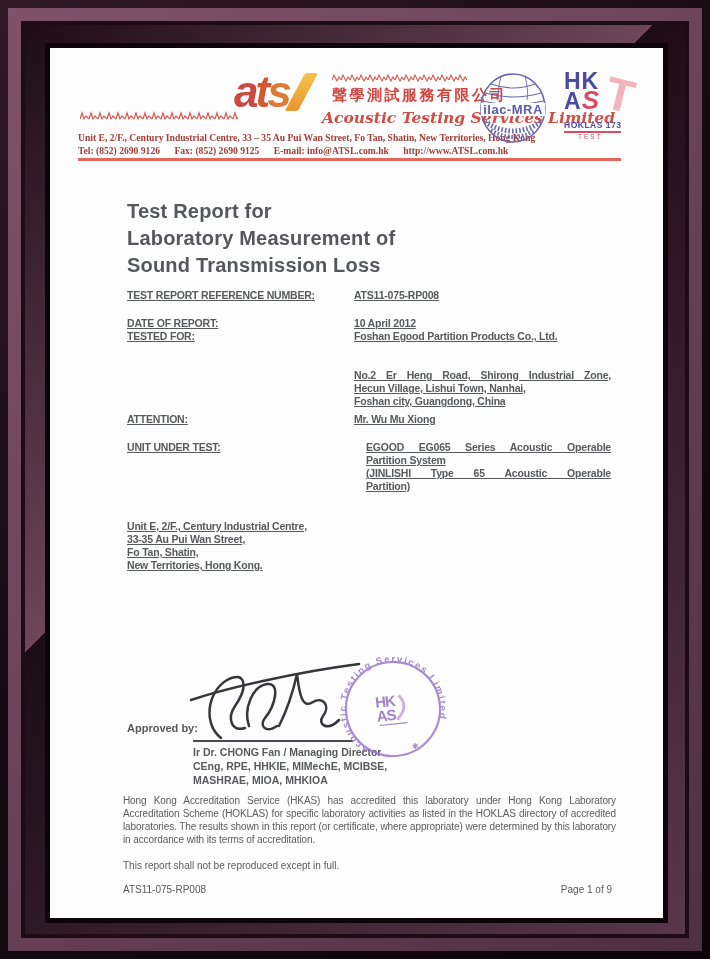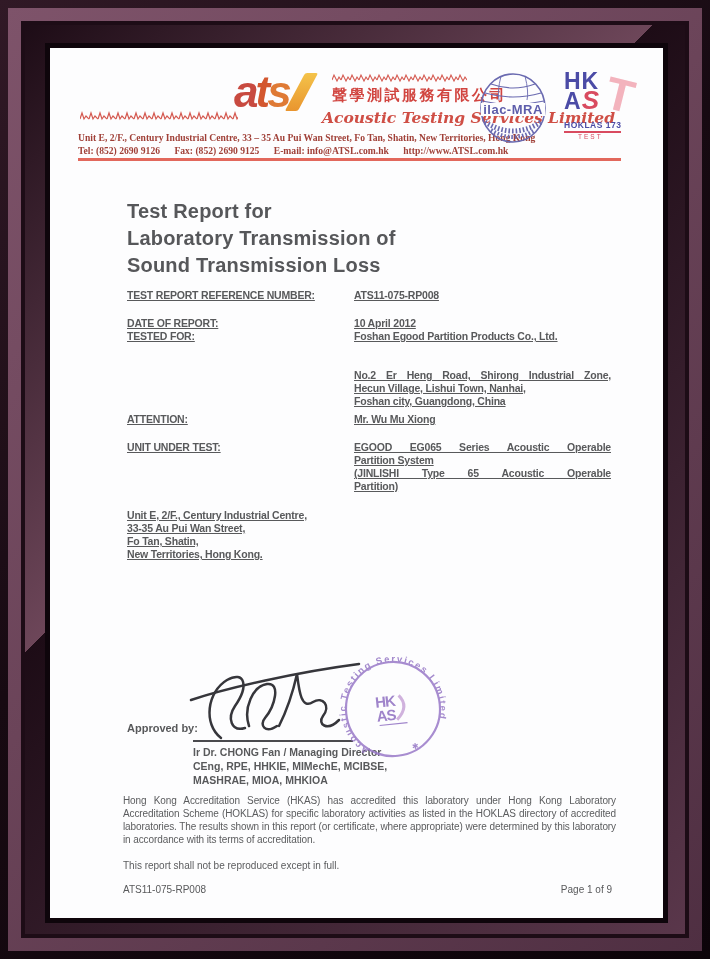--- a/index.html
+++ b/index.html
@@ -43,21 +43,21 @@
   
   .fields{position:absolute;left:77px;top:241px;width:484px;font-size:10.5px;line-height:13px;font-weight:bold;color:#58595b;letter-spacing:-0.2px;}
   .frow{display:flex;text-decoration:underline;}
   .flabel{width:227px;flex-shrink:0;}
   .fvalue{width:257px;}
   .just{text-align:justify;text-align-last:justify;}
   .mb15{margin-bottom:15px;}
   .mb16{}
   .mb13{margin-bottom:26px;}
   .mb5{margin-bottom:5px;}
-  .mb32{margin-bottom:16px;}
+  .mb32{margin-bottom:27px;gap:12px;}
   
   .approval{position:absolute;left:77px;top:598px;width:484px;height:160px;}
   .sig-svg{position:absolute;left:60px;top:6px;}
   .stamp-svg{position:absolute;left:207px;top:4px;transform:rotate(-6deg);opacity:0.85;}
   .approved-label{position:absolute;left:0;top:76px;font-size:11px;font-weight:bold;}
   .sig-line{position:absolute;left:66px;top:94px;width:160px;height:2px;background:#4a4a4e;}
   .names{position:absolute;left:66px;top:99px;font-size:10.5px;line-height:14px;font-weight:bold;}
   
   .footer-para{position:absolute;left:73px;top:746px;width:493px;font-size:10px;line-height:13px;color:#5b5c5e;text-align:justify;letter-spacing:-0.1px;}
   .repro{position:absolute;left:73px;top:812px;font-size:10px;color:#5b5c5e;}
@@ -121,21 +121,21 @@
       <div class="hkas-row2"><span>A</span><span class="hkas-s">S</span></div>
       <div class="hoklas">HOKLAS 173</div>
       <div class="hoklas-test">TEST</div>
     </div>
 
     <div class="red-rule"></div>
   </div>
 
   <div class="title">
     <div>Test Report for</div>
-    <div>Laboratory Transmission of</div>
+    <div>Laboratory Measurement of</div>
     <div>Sound Transmission Loss</div>
   </div>
 
   <div class="fields">
     <div class="frow mb15">
       <div class="flabel">TEST REPORT REFERENCE NUMBER:</div>
       <div class="fvalue">ATS11-075-RP008</div>
     </div>
     <div class="frow mb16">
       <div class="flabel">DATE OF REPORT:</div>

